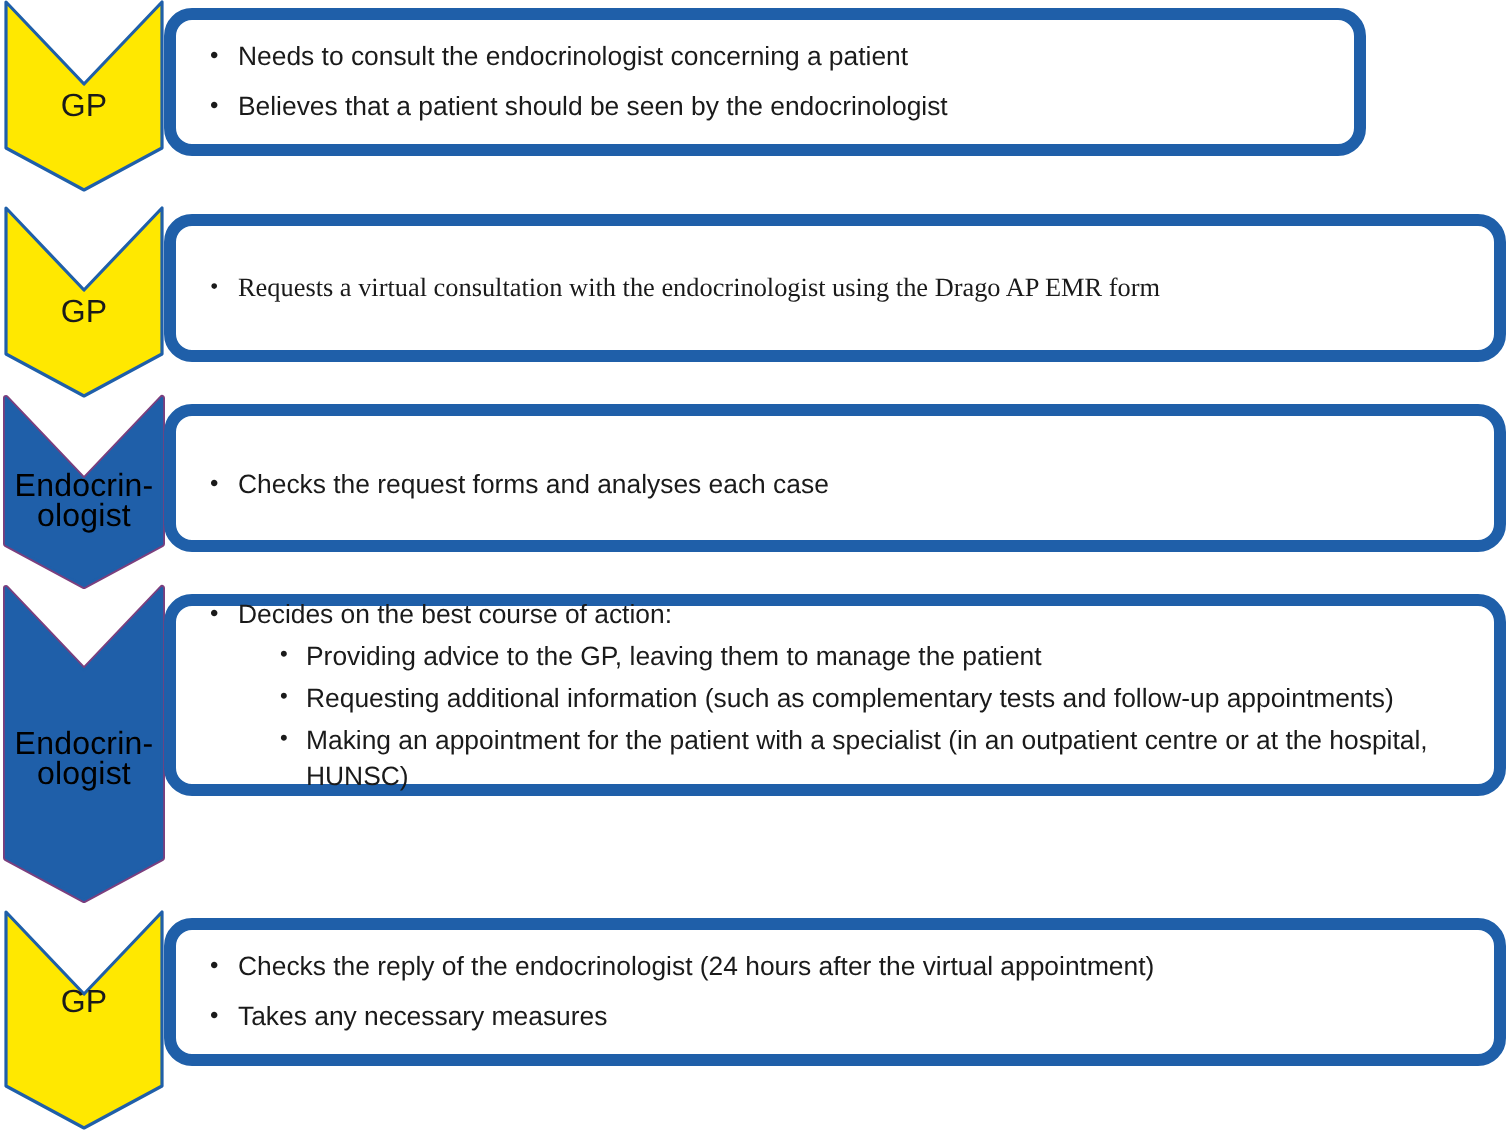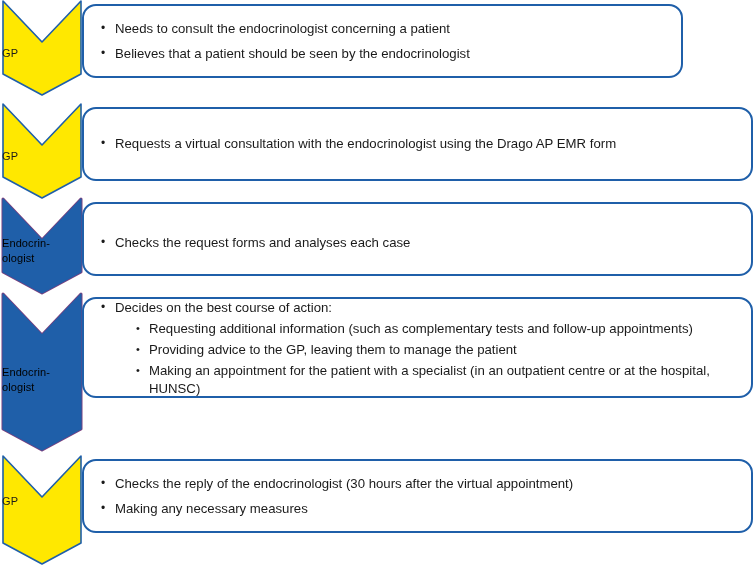--- a/index.html
+++ b/index.html
@@ -33,40 +33,40 @@
     top: 0;
   }
   .chevron svg {
     display: block;
     overflow: visible;
   }
   .chevron-label {
     position: absolute;
     left: 0;
     width: 80px;
-    text-align: left;
-    font-size: 11px;
+    text-align: center;
+    font-size: 16px;
     line-height: 15px;
     letter-spacing: 0.1px;
     pointer-events: none;
     white-space: pre-line;
   }
   .chevron-label.gp {
     color: #1a1a1a;
   }
   .chevron-label.endo {
     color: #000000;
   }
 
   
   .textbox {
     position: absolute;
     box-sizing: border-box;
     background: #ffffff;
-    border: 2px solid #8b5cf6;
+    border: 6px solid #8b5cf6;
     border-radius: 14px;
     padding: 0;
   }
 
   .bullets {
     list-style: none;
     margin: 0;
     padding: 0;
   }
   .bullets > li {
@@ -120,21 +120,21 @@
         </div>
       </div>
     </div>
     <div class="row" style="top: 103px; width: 756px; height: 96px;">
       <div class="chevron" style="height: 96px;">
         <svg width="82" height="98" viewBox="0 0 82 98">
           <polygon points="1.0,1.0 40.0,42.0 79.0,1.0 79.0,74.0 40.0,95.0 1.0,74.0" fill="#FFE800" stroke="#1F5FA9" stroke-width="1.6" stroke-linejoin="round"></polygon>
         </svg>
         <div class="chevron-label gp" style="top: 46px;">GP</div>
       </div>
-      <div class="textbox" style="left: 82px; top: 4px; width: 671px; height: 74px; border-color: rgb(31, 95, 169); background: rgb(255, 255, 255);">
+      <div class="textbox" style="left: 82px; top: 4px; width: 671px; height: 74px; border-color: rgb(31, 95, 169); background: rgb(255, 255, 255); font-family: Liberation Serif, serif;">
         <div style="position: absolute; left: 14px; right: 14px; top: 50%; transform: translateY(-50%);">
           <ul class="bullets">
             <li><span>Requests a virtual consultation with the endocrinologist using the Drago AP EMR form</span></li>
           </ul>
         </div>
       </div>
     </div>
     <div class="row" style="top: 198px; width: 756px; height: 96px;">
       <div class="chevron" style="height: 96px;">
         <svg width="82" height="98" viewBox="0 0 82 98">
@@ -159,38 +159,38 @@
           <polygon points="1.0,1.0 40.0,42.0 79.0,1.0 79.0,136.0 40.0,157.0 1.0,136.0" fill="#1F5FA9" stroke="#1F5FA9" stroke-width="1.2" stroke-linejoin="round"></polygon>
         </svg>
         <div class="chevron-label endo" style="top: 72px;">Endocrin-
 ologist</div>
       </div>
       <div class="textbox" style="left: 82px; top: 4px; width: 671px; height: 101px; border-color: rgb(31, 95, 169); background: rgb(255, 255, 255);">
         <div style="position: absolute; left: 14px; right: 14px; top: 50%; transform: translateY(-50%);">
           <ul class="bullets">
             <li><span>Decides on the best course of action:</span><div class="sub-wrap">
                 <ul class="bullets sub">
+                  <li><span>Providing advice to the GP, leaving them to manage the patient</span></li>
                   <li><span>Requesting additional information (such as complementary tests and follow-up appointments)</span></li>
-                  <li><span>Providing advice to the GP, leaving them to manage the patient</span></li>
                   <li><span>Making an appointment for the patient with a specialist (in an outpatient centre or at the hospital, HUNSC)</span></li>
                 </ul>
               </div></li>
           </ul>
         </div>
       </div>
     </div>
     <div class="row" style="top: 455px; width: 756px; height: 110px;">
       <div class="chevron" style="height: 110px;">
         <svg width="82" height="112" viewBox="0 0 82 112">
           <polygon points="1.0,1.0 40.0,42.0 79.0,1.0 79.0,88.0 40.0,109.0 1.0,88.0" fill="#FFE800" stroke="#1F5FA9" stroke-width="1.6" stroke-linejoin="round"></polygon>
         </svg>
         <div class="chevron-label gp" style="top: 39px;">GP</div>
       </div>
       <div class="textbox" style="left: 82px; top: 4px; width: 671px; height: 74px; border-color: rgb(31, 95, 169); background: rgb(255, 255, 255);">
         <div style="position: absolute; left: 14px; right: 14px; top: 50%; transform: translateY(-50%);">
           <ul class="bullets">
-            <li><span>Checks the reply of the endocrinologist (30 hours after the virtual appointment)</span></li>
-            <li style="margin-top: 7px;"><span>Making any necessary measures</span></li>
+            <li><span>Checks the reply of the endocrinologist (24 hours after the virtual appointment)</span></li>
+            <li style="margin-top: 7px;"><span>Takes any necessary measures</span></li>
           </ul>
         </div>
       </div>
     </div>
   </div>
 
 </body></html>

